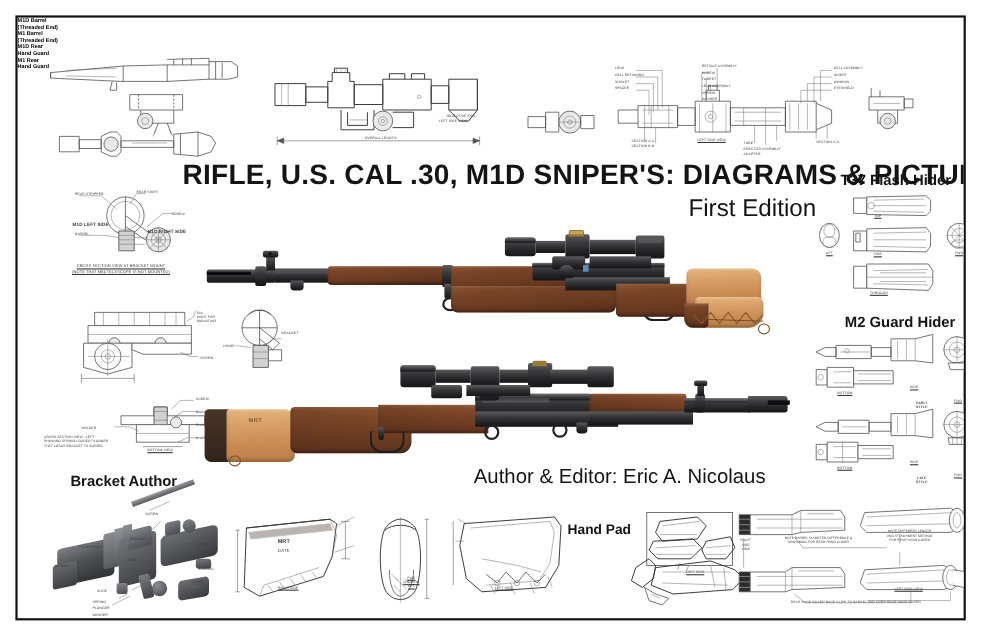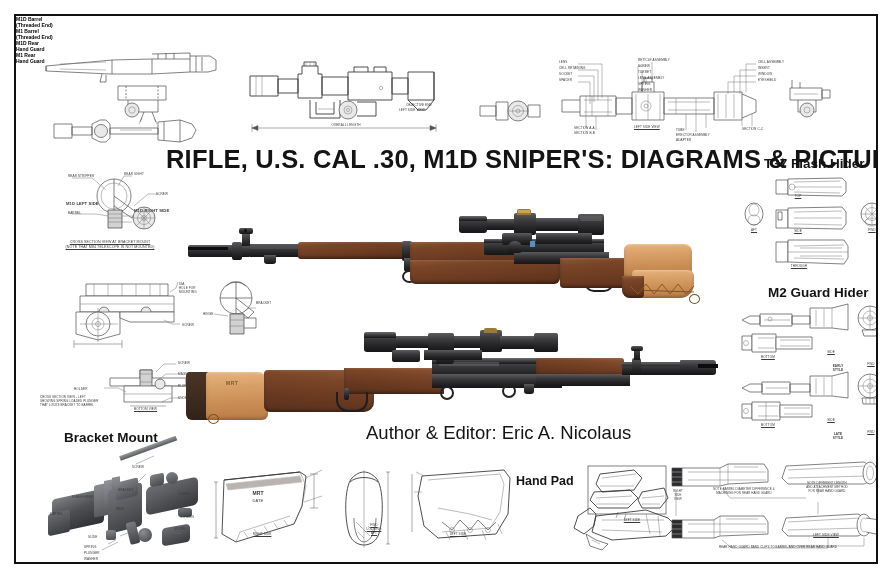--- a/index.html
+++ b/index.html
@@ -32,21 +32,21 @@
     font-size:25.5px;font-weight:700;color:#141414;
     letter-spacing:.2px;white-space:nowrap;
   }
   .title-sub{
     position:absolute;left:150px;top:160px;width:600px;
     text-align:right;padding-right:24px;box-sizing:border-box;
     font-size:22px;font-weight:400;color:#141414;
   }
   .author{
     position:absolute;left:350px;top:406px;width:330px;
-    text-align:left;font-size:18.5px;color:#141414;white-space:nowrap;
+    text-align:right;font-size:18.5px;color:#141414;white-space:nowrap;
   }
   .sec-head{
     position:absolute;font-size:12.5px;font-weight:700;color:#141414;
     white-space:nowrap;
   }
   .sec-head.big{font-size:13.5px;}
   .blk{
     position:absolute;font-size:3.1px;color:#3a3a3a;line-height:1.25;
     white-space:nowrap;letter-spacing:.1px;
   }
@@ -221,20 +221,21 @@
         <path class="lw" d="M6 10 L38 10 L38 22 L6 22 Z"></path>
         <path class="lw" d="M38 12 L46 12 L46 20 L38 20 Z"></path>
         <path class="lw" d="M14 22 L14 34 L32 34 L32 22"></path>
         <circle class="lwg" cx="23" cy="32" r="7"></circle>
         <circle class="hair" cx="23" cy="32" r="3"></circle>
         <path class="lw" d="M8 2 L8 10 M16 4 L16 10"></path>
         <path class="hair" d="M10 16 L34 16"></path>
       </svg>
 
       <div class="title-main">RIFLE, U.S. CAL .30, M1D SNIPER'S: DIAGRAMS &amp; PICTURES</div>
+      <div class="title-sub">First Edition</div>
       <div class="author">Author &amp; Editor: Eric A. Nicolaus</div>
 
       <svg style="position:absolute;left:46px;top:156px;" width="120" height="64" viewBox="0 0 120 64">
         <circle class="lwf" cx="52" cy="24" r="17"></circle>
         <circle class="hair" cx="52" cy="24" r="13"></circle>
         <path class="lw" d="M52 7 L52 41"></path>
         <path class="lw" d="M52 24 L74 40 L70 46 L52 34"></path>
         <path class="lwd" d="M46 38 L60 38 L60 56 L46 56 Z"></path>
         <path class="hair" d="M46 42 L60 42 M46 46 L60 46 M46 50 L60 50"></path>
         <circle class="lwg" cx="82" cy="46" r="11"></circle>
@@ -500,21 +501,21 @@
         <path class="hair" d="M18 34 L38 34 M18 44 L38 44 M26 30 L26 48"></path>
         <path class="lwf" d="M40 33 L72 33 L72 45 L40 45 Z"></path>
         <path class="hair" d="M44 36 L70 36 M44 42 L70 42"></path>
         <circle class="hair" cx="6" cy="39" r="2.5"></circle>
       </svg>
       <div class="blk u c" style="left:805px;top:403px;width:20px;">SIDE</div>
       <div class="blk u c" style="left:845px;top:415px;width:20px;">FWD</div>
       <div class="blk u c" style="left:738px;top:408px;width:28px;">BOTTOM</div>
       <div class="blk b c" style="left:805px;top:416px;width:34px;line-height:1.3;">LATE<br>STYLE</div>
 
-      <div class="sec-head big" style="left:48px;top:414px;">Bracket Mount</div>
+      <div class="sec-head big" style="left:48px;top:414px;">Bracket Author</div>
       <div class="photo" style="left:30px;top:434px;width:180px;height:112px;">
 
         <div class="photo" style="left:6px;top:44px;width:52px;height:34px;background:linear-gradient(170deg,#7e8084,#4e5054 45%,#2e3034);border-radius:4px;transform:skewY(-12deg);"></div>
         <div class="photo" style="left:48px;top:34px;width:16px;height:32px;background:linear-gradient(170deg,#8a8c90,#55575b);border-radius:2px;transform:skewY(-12deg);"></div>
         <div class="photo" style="left:58px;top:30px;width:10px;height:30px;background:linear-gradient(170deg,#92949a,#5c5e62);transform:skewY(-12deg);"></div>
         <div class="photo" style="left:66px;top:27px;width:8px;height:28px;background:linear-gradient(170deg,#8c8e94,#56585c);transform:skewY(-12deg);"></div>
         <div class="photo" style="left:2px;top:62px;width:22px;height:22px;background:linear-gradient(170deg,#6a6c70,#3a3c40);border-radius:3px;transform:skewY(-12deg);"></div>
 
         <div class="photo" style="left:74px;top:6px;width:60px;height:5px;background:linear-gradient(180deg,#9a9ca0,#56585c);transform:rotate(-20deg);transform-origin:left center;"></div>
 

